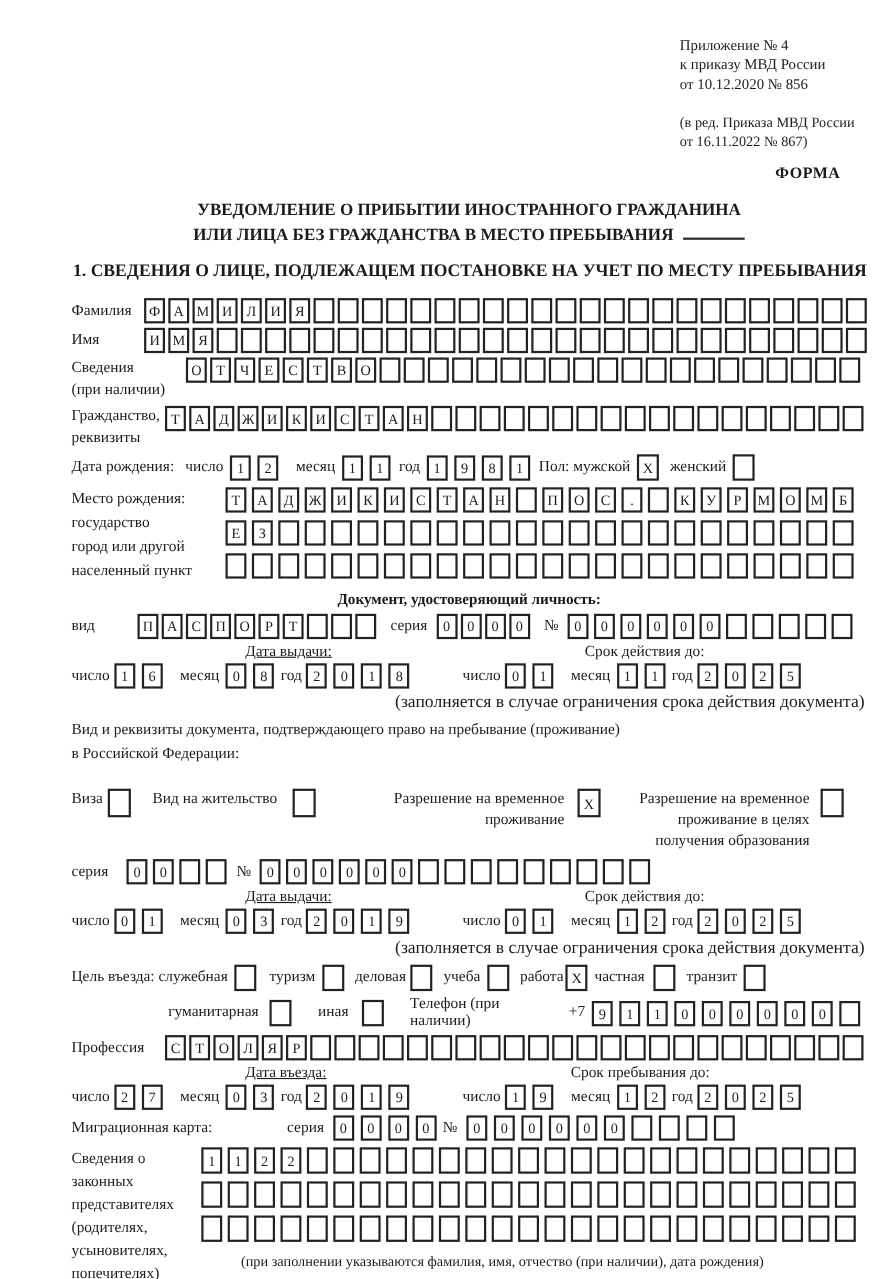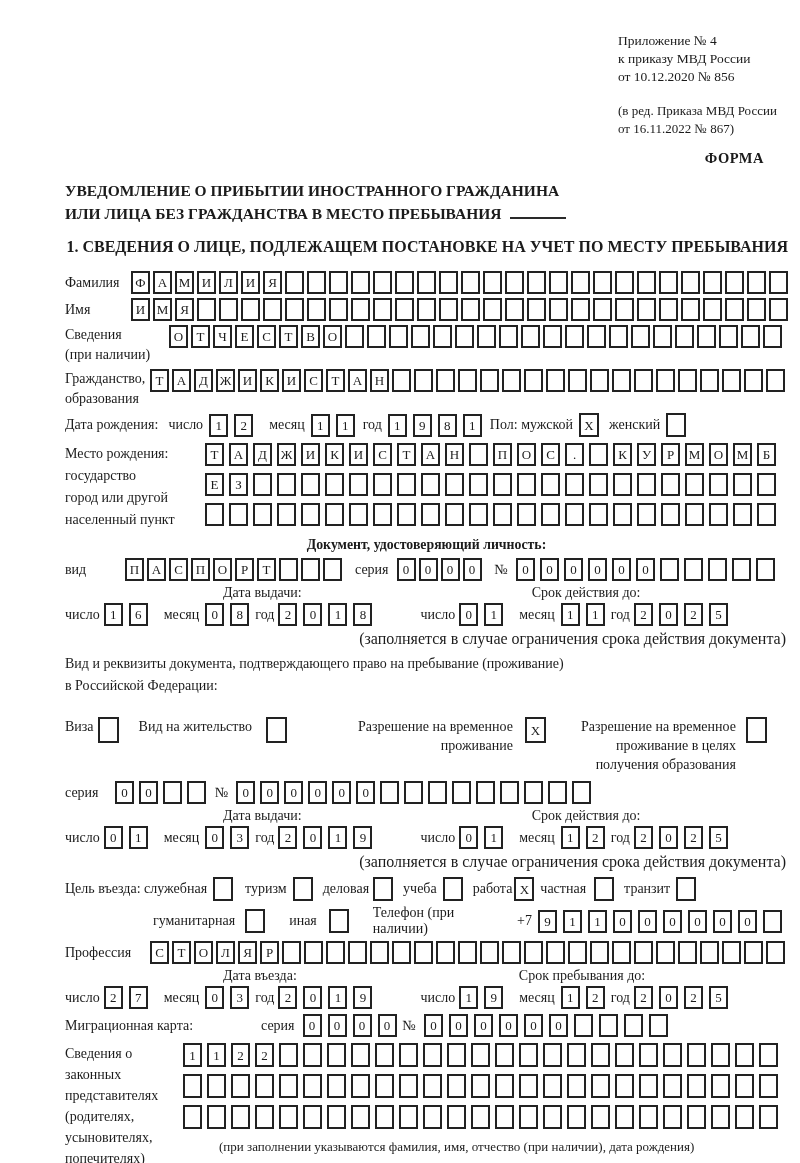--- a/index.html
+++ b/index.html
@@ -2,42 +2,42 @@
 <html><head>
 <meta charset="utf-8">
 <style>
   html,body{margin:0;padding:0;background:#fff;}
   body{width:800px;height:1163px;overflow:hidden;color:#1b1b1b;
        font-family:"Liberation Serif","DejaVu Serif",serif;font-size:14px;}
   .page{position:relative;box-sizing:border-box;width:800px;height:1163px;padding:32px 12px 0 65px;}
   .apx{margin-left:553px;font-size:13.5px;line-height:18px;}
   .apx2{margin-top:16px;font-size:13px;line-height:18px;}
   .forma{margin-top:12px;padding-right:24px;text-align:right;font-weight:bold;font-size:14.5px;letter-spacing:.5px;}
-  .title{margin-top:12px;font-weight:bold;font-size:15.5px;line-height:23px;}
+  .title{margin-top:12px;text-align:center;font-weight:bold;font-size:15.5px;line-height:23px;}
   .tuline{display:inline-block;width:56px;border-bottom:2px solid #2a2a2a;margin-left:9px;}
   .sec{margin-top:13px;text-align:right;font-weight:bold;font-size:16px;}
   .row{display:flex;align-items:center;margin-bottom:4px;}
   .row.top{align-items:flex-start;}
   .lab{flex:none;font-size:14px;line-height:20px;}
   .w66{width:66px}.w85{width:85px}.w104{width:104px}.w140{width:140px}
   .w60{width:60px}.w50{width:50px}.w150{width:150px}.w118{width:118px}
   .cells{display:flex;flex:none;}
   .cell{flex:none;display:inline-flex;align-items:center;justify-content:center;box-sizing:border-box;
         width:19px;height:23px;border:2px solid #222;margin-right:3px;background:#fff;
         font-size:13px;line-height:1;}
   .wide .cell{margin-right:5px;}
   .dc .cell{margin-right:6px;}
   .box .cell{width:21px;height:26px;margin-right:0;}
   .sbox .cell{width:20px;height:24px;margin-right:0;}
   .colcells > .cells{margin-bottom:7px;}
   .dlab{flex:none;margin:0 6px 0 10px;}
   .inlab{flex:none;margin:0 8px 0 10px;}
   .dochead{margin:3px 0 5px;text-align:center;font-weight:bold;font-size:13.8px;}
   .dhead{display:flex;font-size:14px;margin:3px 0 2px;}
-  .dh1{margin-left:158px;}
+  .dh1{margin-left:158px;text-decoration:underline;}
   .dh2{margin-left:230px;}
   .gap42{margin-left:42px;}
   .noteR{text-align:right;font-size:16px;margin:1px 2px 5px 0;}
   .ptext{margin-top:4px;font-size:14px;line-height:22px;}
   .permitrow{margin-top:20px;margin-bottom:7px;}
   .pcol{flex:none;text-align:right;font-size:14px;line-height:19px;}
   .pw210{width:212px;margin-left:14px;}
   .pw180{width:178px;margin-left:12px;}
   .ml8{margin-left:8px}.ml10{margin-left:10px}.ml12{margin-left:12px}
   .ml14{margin-left:14px}.ml20{margin-left:20px}.ml24{margin-left:24px}
@@ -177,21 +177,21 @@
         <span class="cell"></span>
         <span class="cell"></span>
         <span class="cell"></span>
         <span class="cell"></span>
       </span>
   </div>
 
   <div class="row top">
     <div class="lab w85">
       <div>Гражданство,</div>
-      <div>образования</div>
+      <div>реквизиты</div>
     </div>
     <span class="cells">
         <span class="cell">Т</span>
         <span class="cell">А</span>
         <span class="cell">Д</span>
         <span class="cell">Ж</span>
         <span class="cell">И</span>
         <span class="cell">К</span>
         <span class="cell">И</span>
         <span class="cell">С</span>

